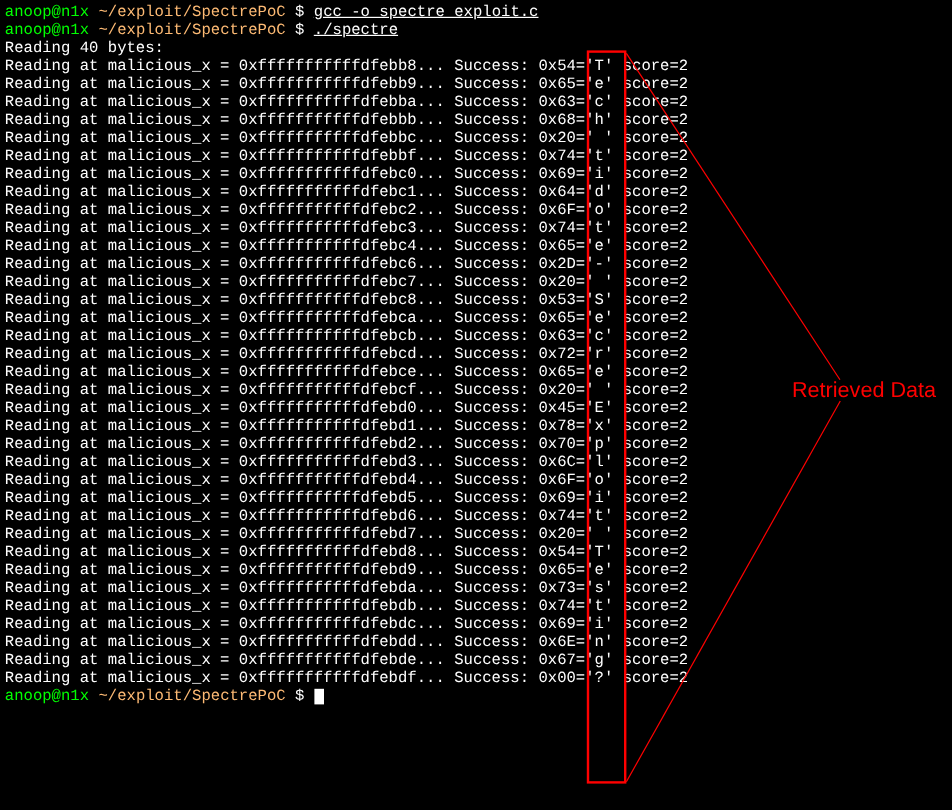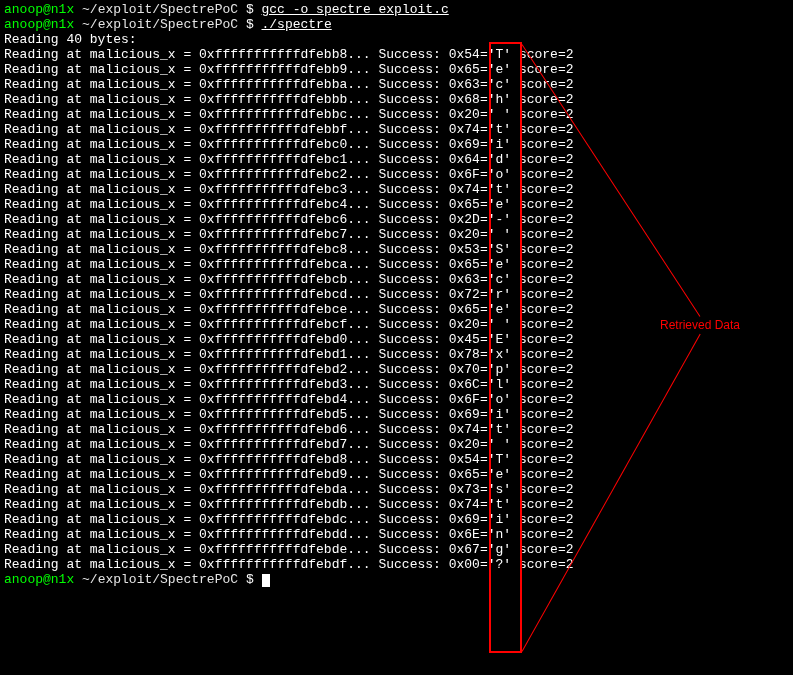--- a/index.html
+++ b/index.html
@@ -13,21 +13,21 @@
     height: 675px;
     overflow: hidden;
     position: relative;
     padding: 2px 4px;
   }
   .prompt-line {
     white-space: pre;
   }
   .user { color: #00ff00; margin-top: 46px; }
   .colon { color: #fff; }
-  .path { color: #e5e5e5; }
+  .path { color: #fdba74; }
   .dollar { color: #fff; }
   .cmd { color: #fff; text-decoration: underline; }
   .row { white-space: pre; color: #fff; }
   .cursor {
     display: inline-block;
     width: 8px;
     height: 13px;
     background: #fff;
     vertical-align: text-bottom;
   }
@@ -37,21 +37,21 @@
     left: 489px;
     top: 42px;
     width: 33px;
     height: 611px;
     pointer-events: none;
   }
   .annotation {
     position: absolute;
     color: #ff0000;
     font-family: Arial, sans-serif;
-    font-size: 12px;
+    font-size: 18px;
     left: 660px;
     top: 318px;
     pointer-events: none;
   }
   .diag-line {
     position: absolute;
     background: #ff0000;
     height: 1px;
     transform-origin: left center;
     pointer-events: none;

